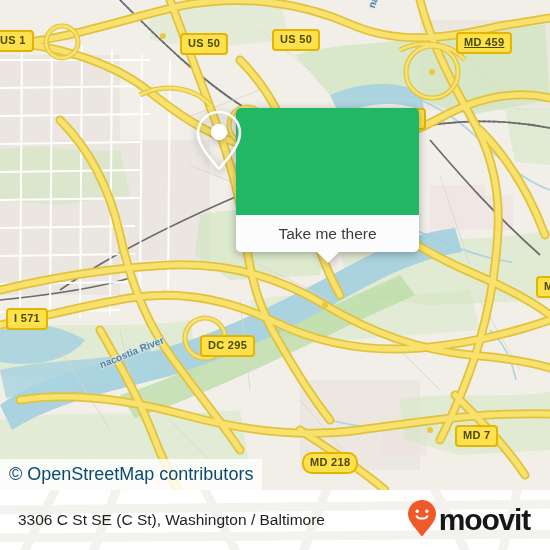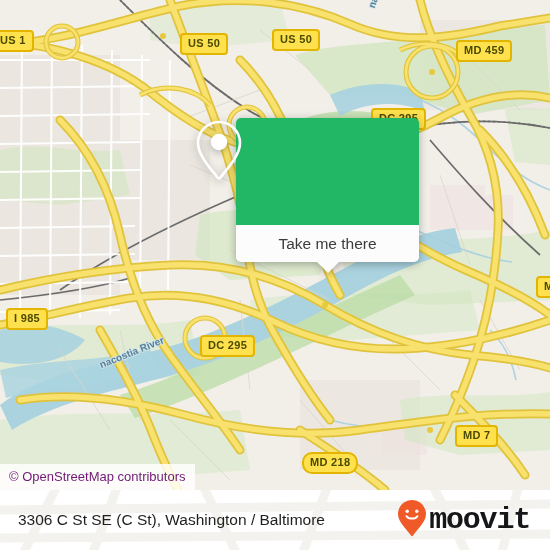--- a/index.html
+++ b/index.html
@@ -76,33 +76,33 @@
        1px  0 0 #cfe6ef, -1px  0 0 #cfe6ef,
        0  1px 0 #cfe6ef,  0 -1px 0 #cfe6ef;
   }
 
   
   #osm-attribution {
     position: absolute;
     left: 0;
     bottom: 0;
     background: rgba(255,255,255,0.82);
-    color: #701a75;
-    font-family: "Liberation Sans", sans-serif;
-    font-size: 13px;
+    color: #0c4a6e;
+    font-family: "Liberation Sans", sans-serif;
+    font-size: 18px;
     line-height: 1;
     padding: 6px 9px 7px 9px;
     white-space: nowrap;
   }
 
   
   #popup {
     position: absolute;
     left: 192px;
-    top: 118px;
+    top: 108px;
     width: 183px;
     filter: drop-shadow(0 2px 4px rgba(0,0,0,0.30));
     padding-left: 44px;
   }
   #popup-head {
     background: #22b765;
     border-radius: 5px 5px 0 0;
     height: 107px;
     display: flex;
     align-items: center;
@@ -170,21 +170,21 @@
     line-height: 1;
     white-space: nowrap;
   }
   #brand-logo {
     display: flex;
     align-items: center;
     gap: 2px;
   }
   #brand-wordmark {
     color: #17171a;
-    font-family: Liberation Mono, monospace;
+    font-family: Liberation Sans, sans-serif;
     font-size: 30px;
     font-weight: bold;
     line-height: 1;
     letter-spacing: -1.2px;
   }
 </style>
 </head>
 <body>
 
 <div id="app">
@@ -353,23 +353,23 @@
             <circle cx="205" cy="338" r="3"></circle>
           <circle cx="325" cy="305" r="3"></circle>
             <circle cx="430" cy="430" r="3"></circle>
         </g>
       </g>
     </svg>
 
     <div class="shield" style="left:-8px;  top:30px;">US 1</div>
     <div class="shield" style="left:180px; top:33px;">US 50</div>
     <div class="shield" style="left:272px; top:29px;">US 50</div>
-    <div class="shield" style="left:456px; top:40px;">MD 459</div>
+    <div class="shield" style="left:456px; top:32px;text-decoration:underline;">MD 459</div>
     <div class="shield" style="left:371px; top:108px;">DC 295</div>
-    <div class="shield" style="left:6px;   top:308px;">I 985</div>
+    <div class="shield" style="left:6px;   top:308px;">I 571</div>
     <div class="shield" style="left:200px; top:335px;">DC 295</div>
     <div class="shield" style="left:455px; top:425px;">MD 7</div>
     <div class="shield" style="left:302px; top:452px;border-radius:10px;">MD 218</div>
     <div class="shield" style="left:536px; top:276px;">MD</div>
 
     <div class="maplabel water" style="left:366px; top:6px;   transform:rotate(-72deg); transform-origin:left top;">nacostia R</div>
     <div class="maplabel water" style="left:98px;  top:360px; transform:rotate(-22deg); transform-origin:left top;">nacostia River</div>
 
     <div id="osm-attribution">© OpenStreetMap contributors</div>
 

